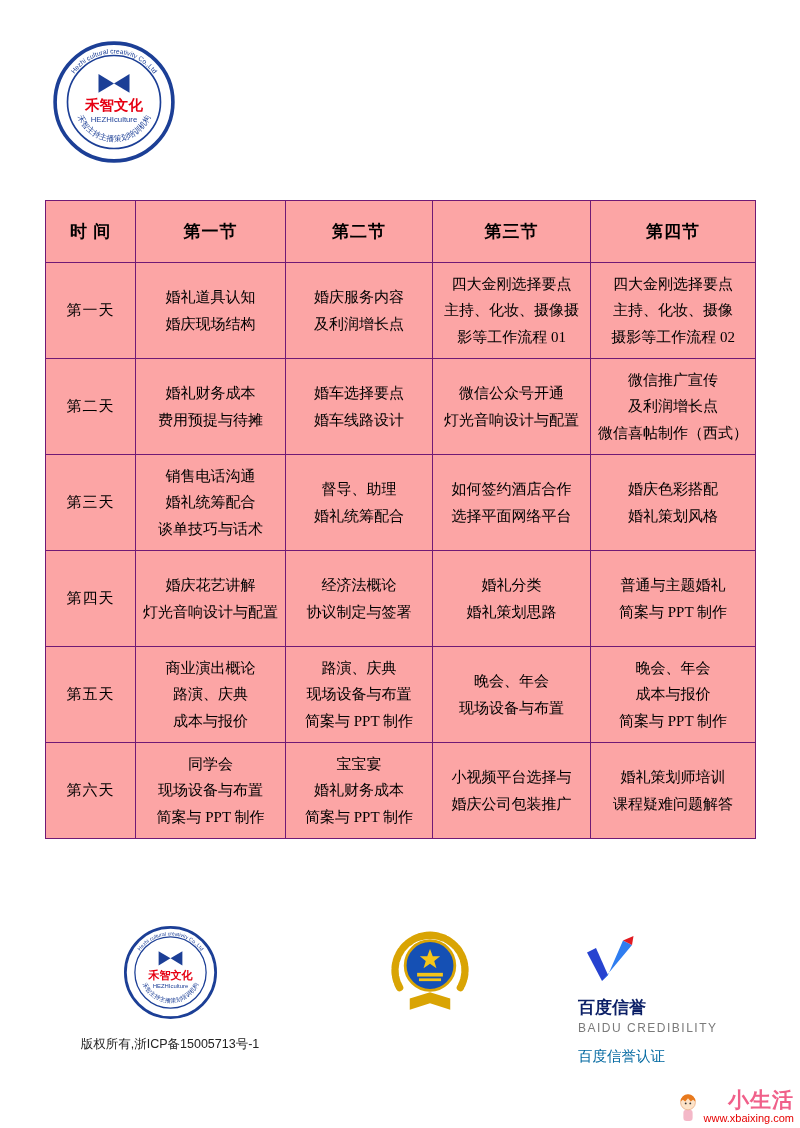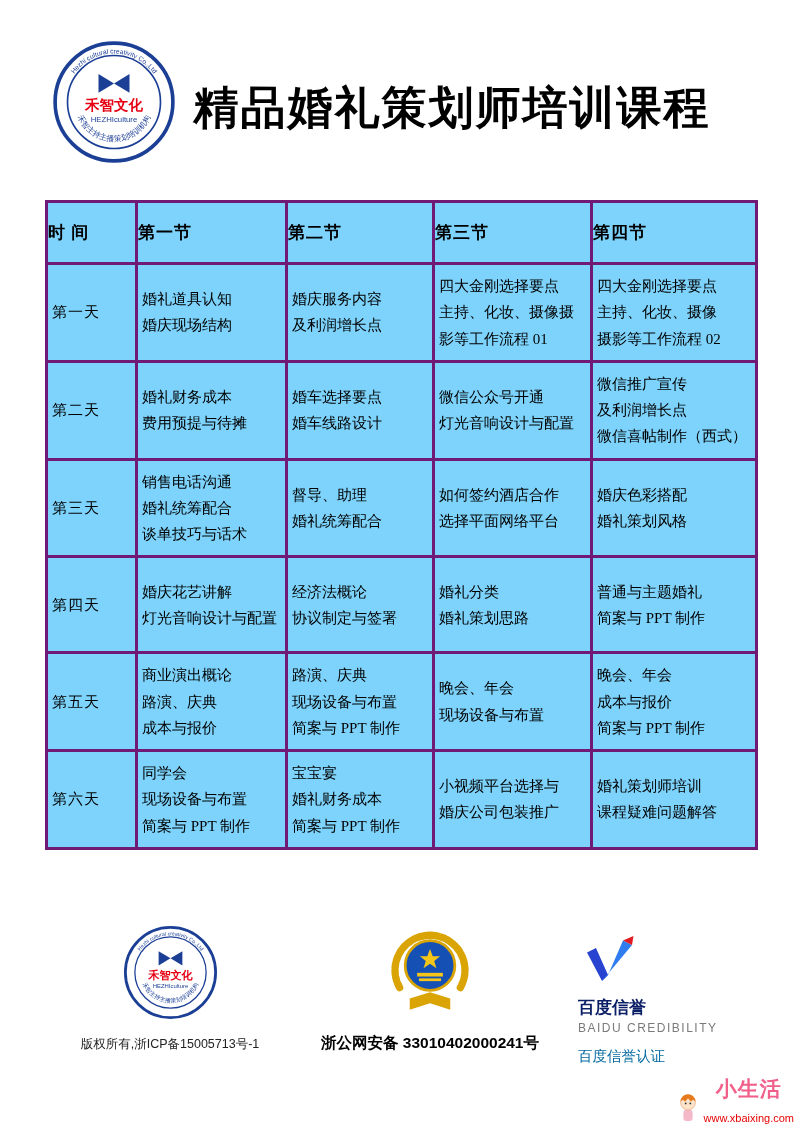--- a/index.html
+++ b/index.html
@@ -21,22 +21,22 @@
     font-weight:900; font-size:45px; letter-spacing:2px; color:#000;
     white-space:nowrap;
   }
 
   
   .course-table {
     position:absolute; left:45px; top:200px; width:710px;
     border-collapse:collapse; table-layout:fixed;
   }
   .course-table th, .course-table td {
-    border:3px solid #701a75; text-align:left; vertical-align:middle;
-    color:#000; background:#7dd3fc;
+    border:1px solid #701a75; text-align:center; vertical-align:middle;
+    color:#000; background:#fca5a5;
   }
   .course-table th { height:62px; font-size:17px; font-weight:bold; letter-spacing:1px; }
   .course-table td {
     height:96px; font-size:15px; line-height:1.75;
     white-space:pre-line; padding:8px 4px;
   }
   .day-cell { font-size:16px; letter-spacing:1px; }
 
   
   .footer-left  { position:absolute; left:68px;  top:925px; width:204px; text-align:center; }
@@ -55,28 +55,28 @@
   .baidu-svg { width:60px; height:60px; }
   .baidu-title { font-size:17px; font-weight:bold; color:#0b1f66; font-family:"Liberation Sans", sans-serif; margin-top:2px; }
   .baidu-subtitle { font-size:12px; letter-spacing:1.5px; color:#7a7a7a; font-family:"Liberation Sans", sans-serif; margin-top:2px; }
   .baidu-cert { margin-top:12px; font-size:14.5px; color:#0369a1; font-family:"Liberation Sans", sans-serif; }
 
   
   .watermark {
     position:absolute; right:6px; bottom:4px;
     display:flex; align-items:flex-end; gap:4px;
   }
-  .watermark-textcol { display:flex; flex-direction:column; align-items:center; line-height:1.1; }
+  .watermark-textcol { display:flex; flex-direction:column; align-items:flex-end; line-height:1.1; }
   .watermark-brand {
     font-family:"Liberation Sans", sans-serif; font-weight:bold;
     font-size:21px; color:#f0608a; letter-spacing:1px;
   }
   .watermark-url {
     font-family:"Liberation Sans", sans-serif;
-    font-size:11px; color:#e60000; margin-top:12px;
+    font-size:11px; color:#e60000; margin-top:1px;
   }
 </style>
 </head>
 <body>
 
 <div class="page">
 
   <div class="header-logo">
     <svg class="logo-svg" viewBox="0 0 120 120" aria-hidden="true">
       <g id="hezhi-logo-g">
@@ -91,21 +91,20 @@
           <textPath href="#logo-arc-bottom" startOffset="50%" text-anchor="middle">禾智主持主播策划培训机构</textPath>
         </text>
         <polygon points="45,33 60,42 45,51" fill="#1c3f96"></polygon>
         <polygon points="75,33 60,42 75,51" fill="#1c3f96"></polygon>
         <text x="60" y="68" font-size="14" font-weight="bold" fill="#e60012" text-anchor="middle">禾智文化</text>
         <text x="60" y="79" font-size="7.5" fill="#1c3f96" text-anchor="middle" font-family="Liberation Sans, sans-serif">HEZHIculture</text>
       </g>
     </svg>
   </div>
 
-  <h1 class="page-title">精品婚礼策划师培训课程</h1>
 
   <table class="course-table">
     <colgroup>
       <col style="width:90px">
         <col style="width:150px">
         <col style="width:147px">
       <col style="width:158px">
         <col style="width:165px">
     </colgroup>
     <thead>
@@ -205,21 +204,20 @@
 
   <div class="footer-center">
     <svg class="badge-svg" viewBox="0 0 100 100" aria-hidden="true">
       <path d="M17 68 A38 38 0 1 1 83 68" fill="none" stroke="#d9a404" stroke-width="8" stroke-dasharray="5 2.5" stroke-linecap="round"></path>
       <circle cx="50" cy="44" r="27" fill="#1550b4" stroke="#d9a404" stroke-width="3"></circle>
       <polygon points="50,26 53,34 61,34 54.6,39 57,47 50,42.2 43,47 45.4,39 39,34 47,34" fill="#f5c518"></polygon>
       <rect x="36" y="52" width="28" height="4" fill="#f5c518"></rect>
       <rect x="38" y="58" width="24" height="3" fill="#f5c518"></rect>
       <path d="M28 80 L50 73 L72 80 L72 92 L50 85 L28 92 Z" fill="#d9a404"></path>
     </svg>
-    <div class="police-text">浙公网安备 33010402000241号</div>
   </div>
 
   <div class="footer-right">
     <svg class="baidu-svg" viewBox="0 0 80 80" aria-hidden="true">
       <polygon points="12,30 24,24 40,60 32,68" fill="#2743d0"></polygon>
       <polygon points="32,68 40,60 60,14 72,20" fill="#2f7df0"></polygon>
       <polygon points="60,14 72,20 74,8" fill="#e11b22"></polygon>
     </svg>
     <div class="baidu-title">百度信誉</div>
     <div class="baidu-subtitle">BAIDU CREDIBILITY</div>

